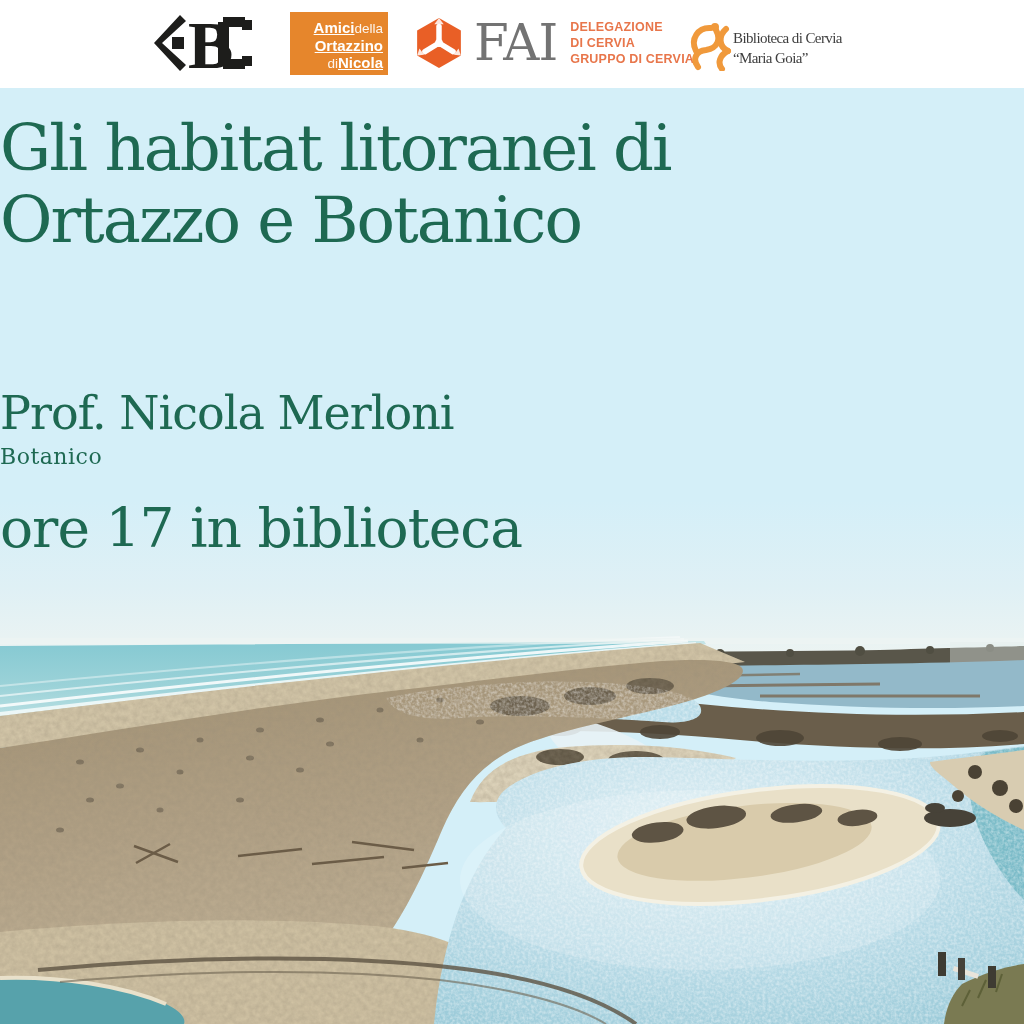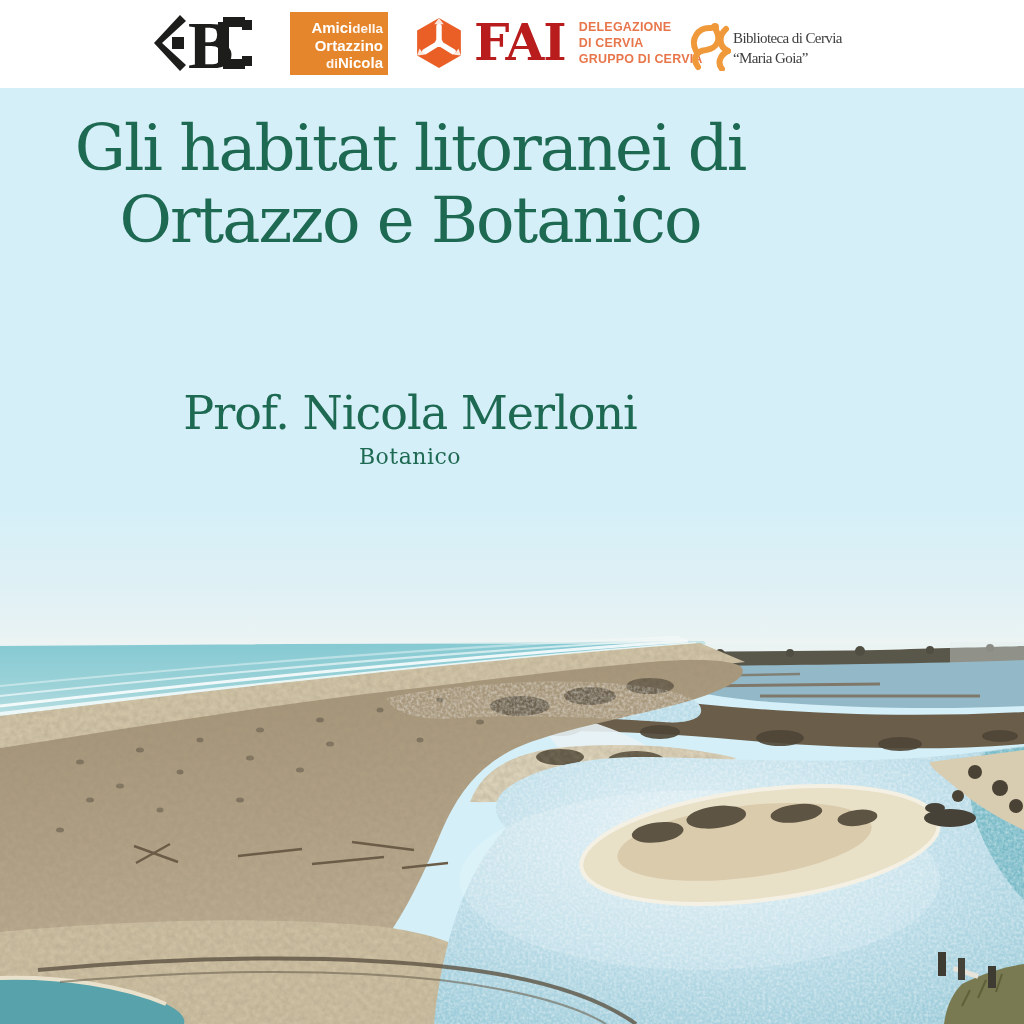--- a/index.html
+++ b/index.html
@@ -4,32 +4,32 @@
 <style>
   html,body{margin:0;padding:0;background:#d4eff8;}
   .canvas{position:relative;width:1024px;height:1024px;overflow:hidden;background:#d4eff8;
           font-family:"DejaVu Serif",serif;}
   
   .logo-bar{position:absolute;top:0;left:0;width:1024px;height:88px;background:#ffffff;z-index:3;}
   .abc-logo{position:absolute;left:152px;top:13px;}
   .amici-box{position:absolute;left:290px;top:12px;width:98px;height:63px;background:#e6862c;
              color:#fff;font-family:"Liberation Sans",sans-serif;text-align:right;
              box-sizing:border-box;padding:7px 5px 0 0;line-height:17px;font-size:15px;}
-  .amici-box .b{font-weight:bold;}
-  .amici-box .l{font-weight:bold;opacity:.92;font-size:13.5px;}
+  .amici-box .b{font-weight:bold;text-decoration:underline;}
+  .amici-box .l{font-weight:normal;opacity:.92;font-size:13.5px;}
   .fai{position:absolute;left:414px;top:16px;display:flex;align-items:center;}
-  .fai-acronym{font-family:"DejaVu Serif",serif;font-size:50px;font-weight:bold;color:#b91c1c;
+  .fai-acronym{font-family:"DejaVu Serif",serif;font-size:50px;font-weight:normal;color:#737373;
                margin-left:10px;letter-spacing:-1px;line-height:54px;}
   .fai-delegation{margin-left:13px;font-family:"Liberation Sans",sans-serif;font-size:12.5px;
                   font-weight:bold;color:#e8764b;line-height:16px;letter-spacing:.2px;}
   .bib{position:absolute;left:686px;top:21px;display:flex;align-items:flex-start;}
   .bib-text{margin-left:1px;margin-top:7px;font-family:"Liberation Serif",serif;color:#3e3e3e;
             font-size:15px;line-height:20px;letter-spacing:-0.6px;white-space:nowrap;}
   
-  .green{position:absolute;left:0;width:820px;text-align:center;color:#1e6952;z-index:2;}
+  .green{position:absolute;left:0;width:820px;text-align:left;color:#1e6952;z-index:2;}
   .title{top:112px;font-size:64px;line-height:72px;letter-spacing:-2px;font-weight:500;}
   .subtitle{top:279px;font-size:33px;letter-spacing:-0.5px;}
   .speaker{top:386px;font-size:46px;letter-spacing:-1px;}
   .role{top:444px;font-size:22px;letter-spacing:.5px;}
   .datetime{top:495px;font-size:55px;line-height:66px;letter-spacing:-1px;}
   
   .photo{position:absolute;left:0;top:500px;z-index:1;display:block;}
 </style>
 </head>
 <body>
@@ -97,20 +97,21 @@
     </div>
   </div>
 
   <div class="green title">
     <div>Gli habitat litoranei di</div>
     <div>Ortazzo e Botanico</div>
   </div>
   <div class="green speaker">Prof. Nicola Merloni</div>
   <div class="green role">Botanico</div>
   <div class="green datetime">
+    <div>ore 17 in biblioteca</div>
   </div>
 
   <svg class="photo" width="1024" height="524" viewBox="0 0 1024 524" role="img" aria-label="Aerial view of the Ortazzo and Ortazzino coastal habitats: a sandy spit between the sea and the winding river mouth, with lagoons and pine forest">
     <defs>
       <linearGradient id="skyG" x1="0" y1="0" x2="0" y2="1">
         <stop offset="0" stop-color="#d4eff8"></stop>
         <stop offset="0.55" stop-color="#dff0f5"></stop>
         <stop offset="1" stop-color="#edf4f2"></stop>
       </linearGradient>
       <linearGradient id="seaG" x1="0" y1="0" x2="0" y2="1">

